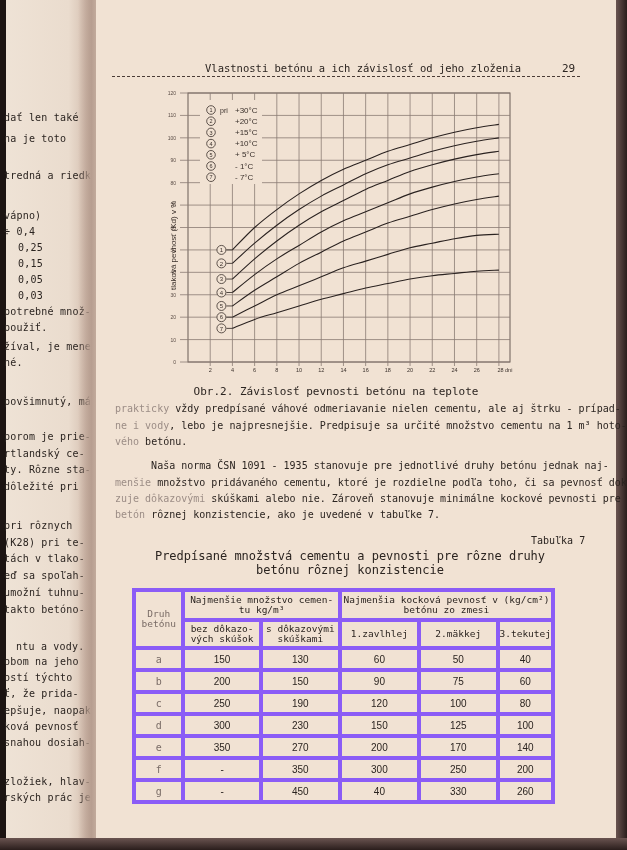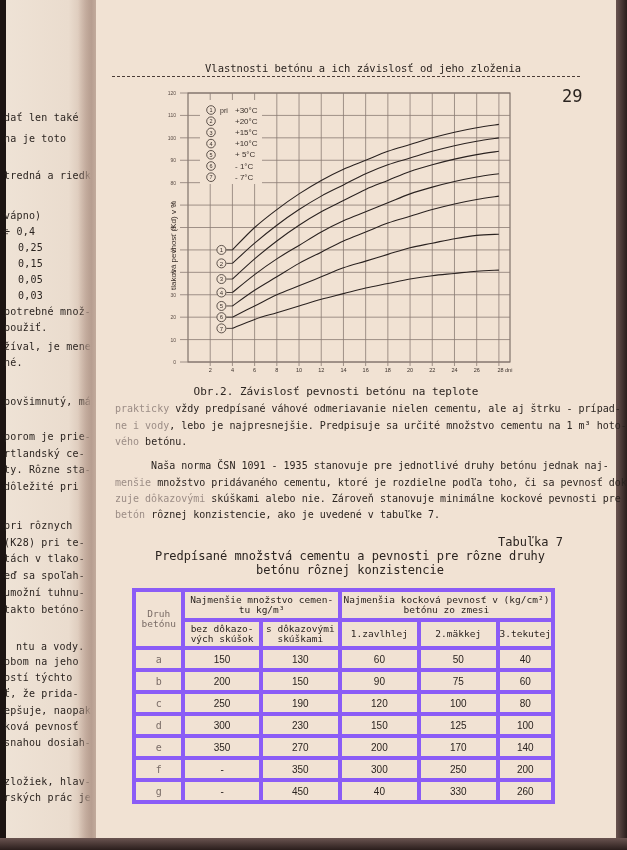--- a/index.html
+++ b/index.html
@@ -5,26 +5,26 @@
   html,body{margin:0;padding:0;}
   body{width:627px;height:850px;position:relative;overflow:hidden;background:#3a2a28;font-family:"DejaVu Sans Mono","Liberation Mono",monospace;color:#2b2420;}
   .left-page{position:absolute;left:0;top:0;width:98px;height:850px;background:linear-gradient(90deg,#efe3d6 0%,#eadcce 70%,#d9c5b6 85%,#c2a898 100%);}
   .left-spine{position:absolute;left:0;top:0;width:6px;height:850px;background:#1c1412;}
   .gutter{position:absolute;left:78px;top:0;width:30px;height:850px;background:linear-gradient(90deg,rgba(180,150,135,0) 0%,#b79e90 45%,#c9b2a3 70%,rgba(230,215,200,0.2) 100%);}
   .right-page{position:absolute;left:96px;top:0;width:520px;height:838px;background:#f1e2d3;}
   .right-edge{position:absolute;left:616px;top:0;width:11px;height:850px;background:linear-gradient(90deg,#6a5450,#2a1e1c);}
   .bottom-edge{position:absolute;left:0;top:838px;width:627px;height:12px;background:linear-gradient(180deg,#6a5450,#2a1e1c);}
   .lp-line{position:absolute;font-size:10px;white-space:nowrap;letter-spacing:0.2px;}
   .header{position:absolute;left:205px;top:62px;font-size:10.5px;}
-  .pagenum{position:absolute;left:562px;top:62px;font-size:17px;margin-top:24px;}
+  .pagenum{position:absolute;left:562px;top:62px;font-size:11px;}
   .header-rule{position:absolute;left:112px;top:76px;width:468px;border-top:1px dashed #4a3c36;}
   .caption{position:absolute;left:0;width:627px;top:385px;text-align:center;font-size:11px;padding-left:45px;box-sizing:border-box;}
   .para{position:absolute;left:115px;font-size:10px;white-space:nowrap;}
   .smudge{color:#9c8d86;}
-  .tab-label{position:absolute;left:498px;top:535px;font-size:12px;}
+  .tab-label{position:absolute;left:531px;top:535px;font-size:10px;}
   .tab-title{position:absolute;left:130px;width:440px;text-align:center;font-size:12px;}
   table.data{position:absolute;left:132px;top:588px;width:423px;border-collapse:collapse;font-size:9.5px;}
   table.data td,table.data th{border:4px solid #8b5cf6;text-align:center;font-weight:normal;padding:0;}
   table.data th{font-size:9.5px;line-height:10px;}
   table.data td{height:18px;font-family:"Liberation Sans",sans-serif;font-size:10px;}
   table.data td.druh{color:#7a6c66;font-family:"DejaVu Sans Mono",monospace;}
   svg text{font-family:"Liberation Sans",sans-serif;}
 </style>
 </head>
 <body>

